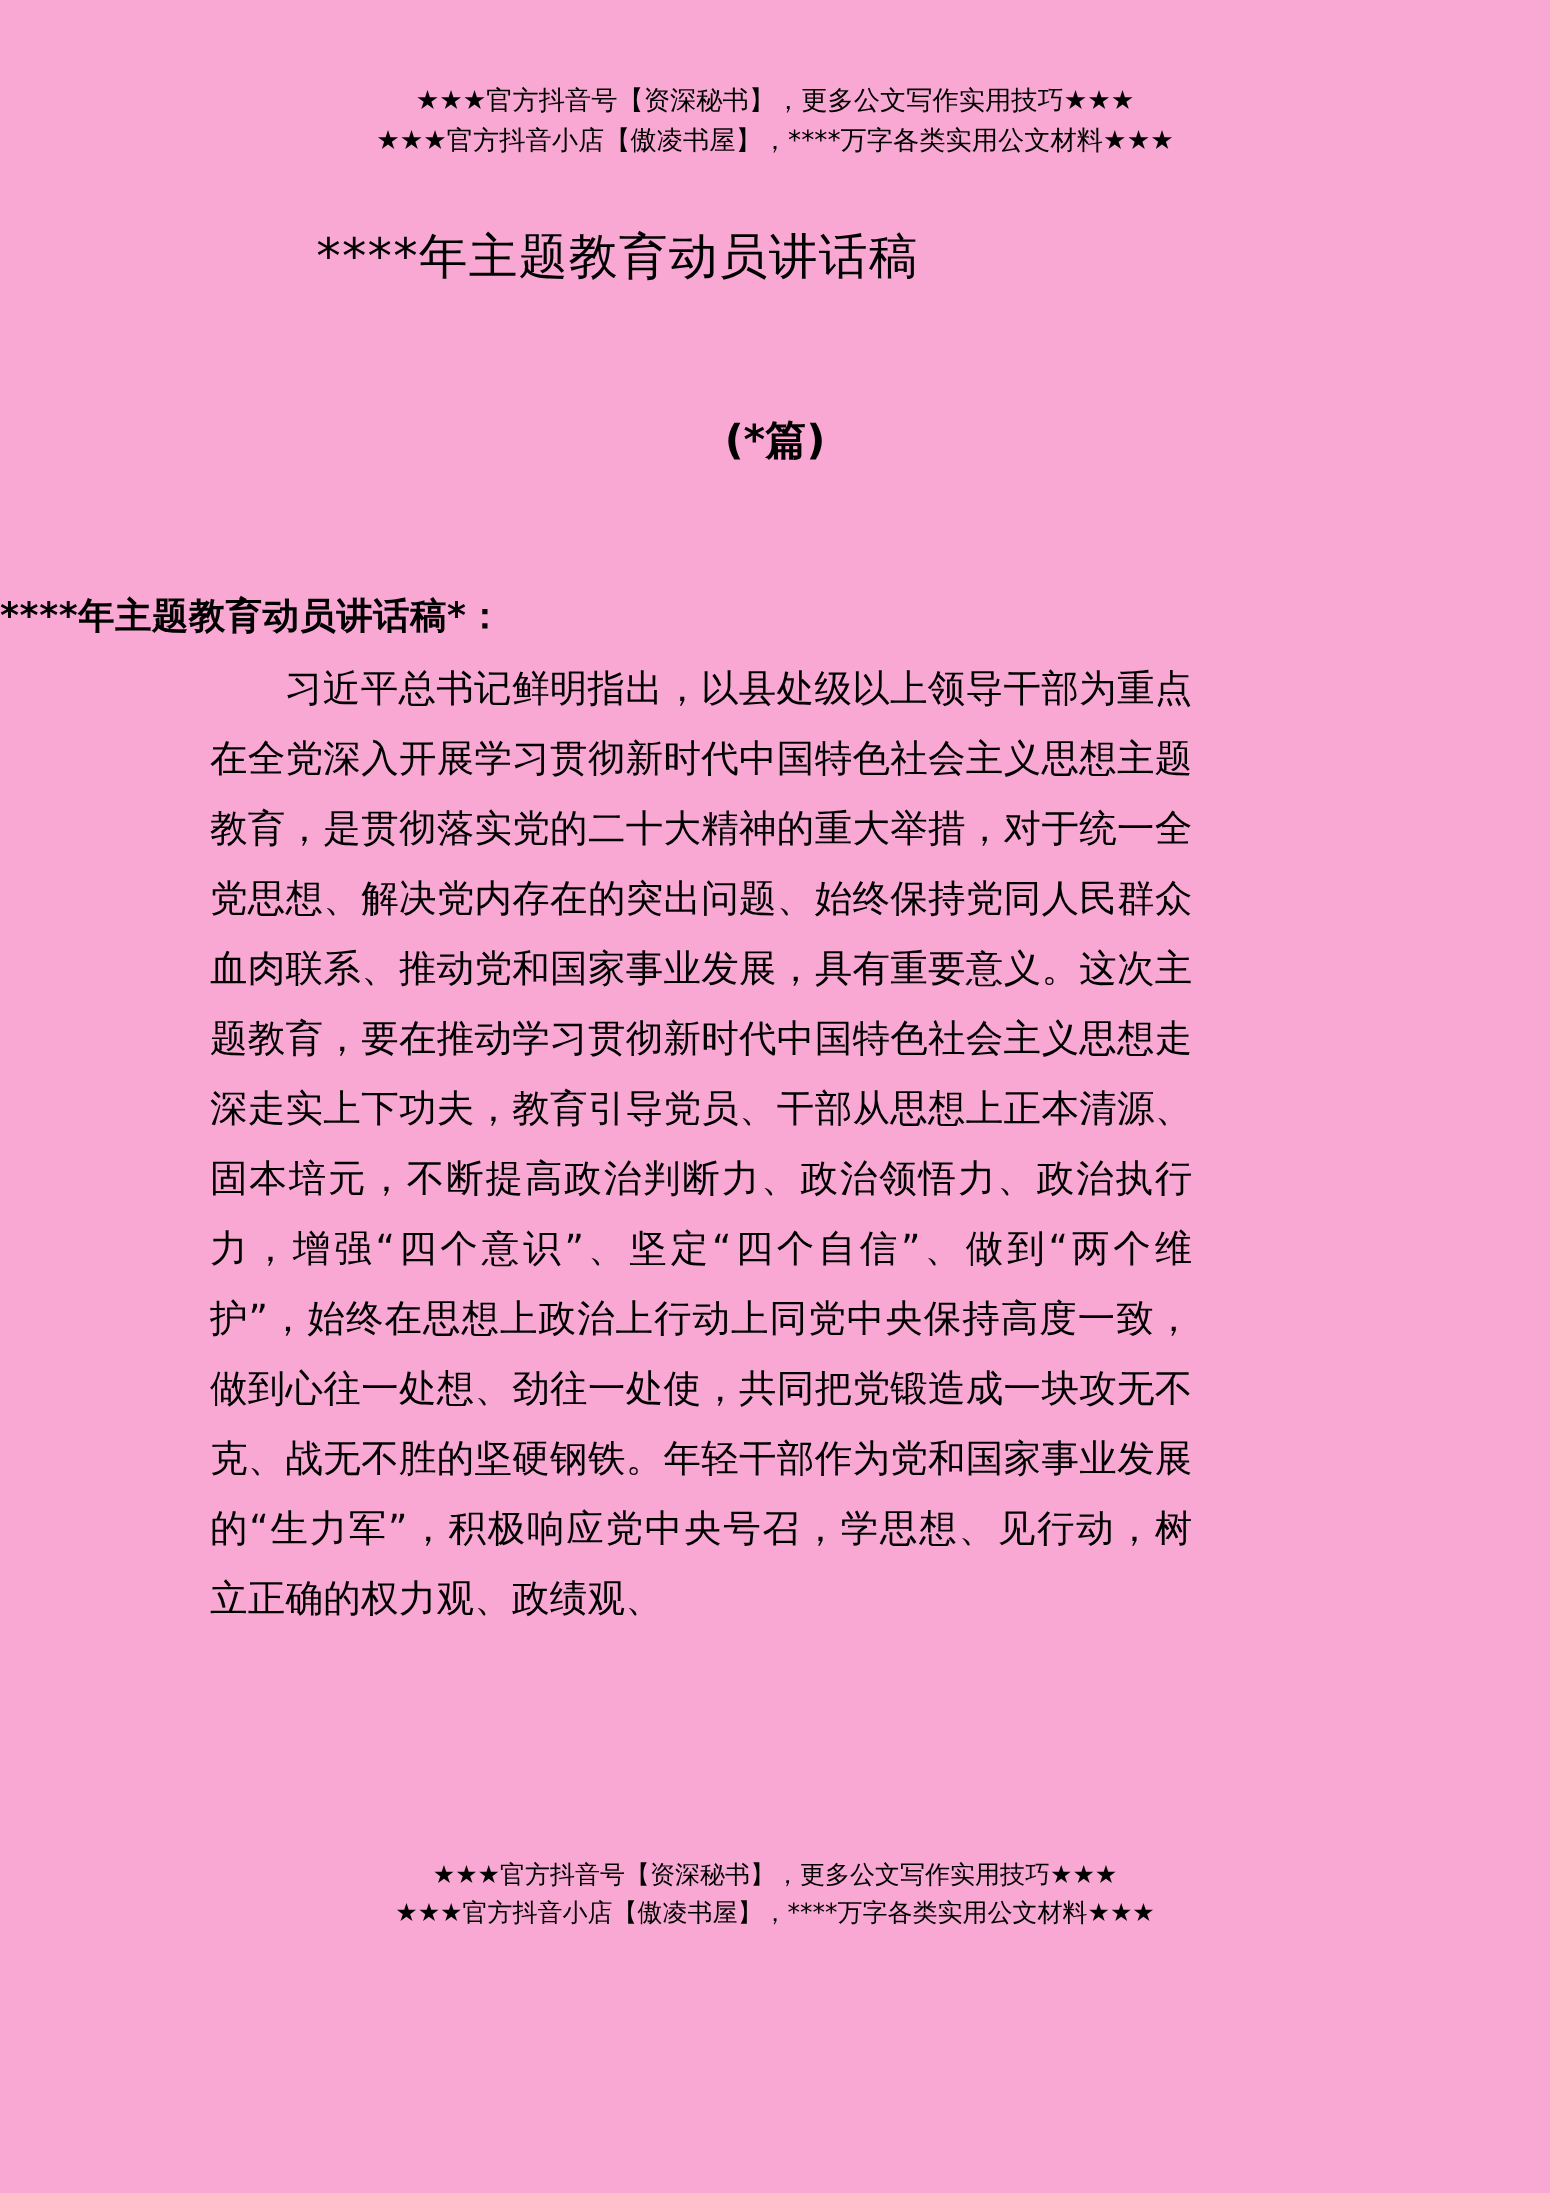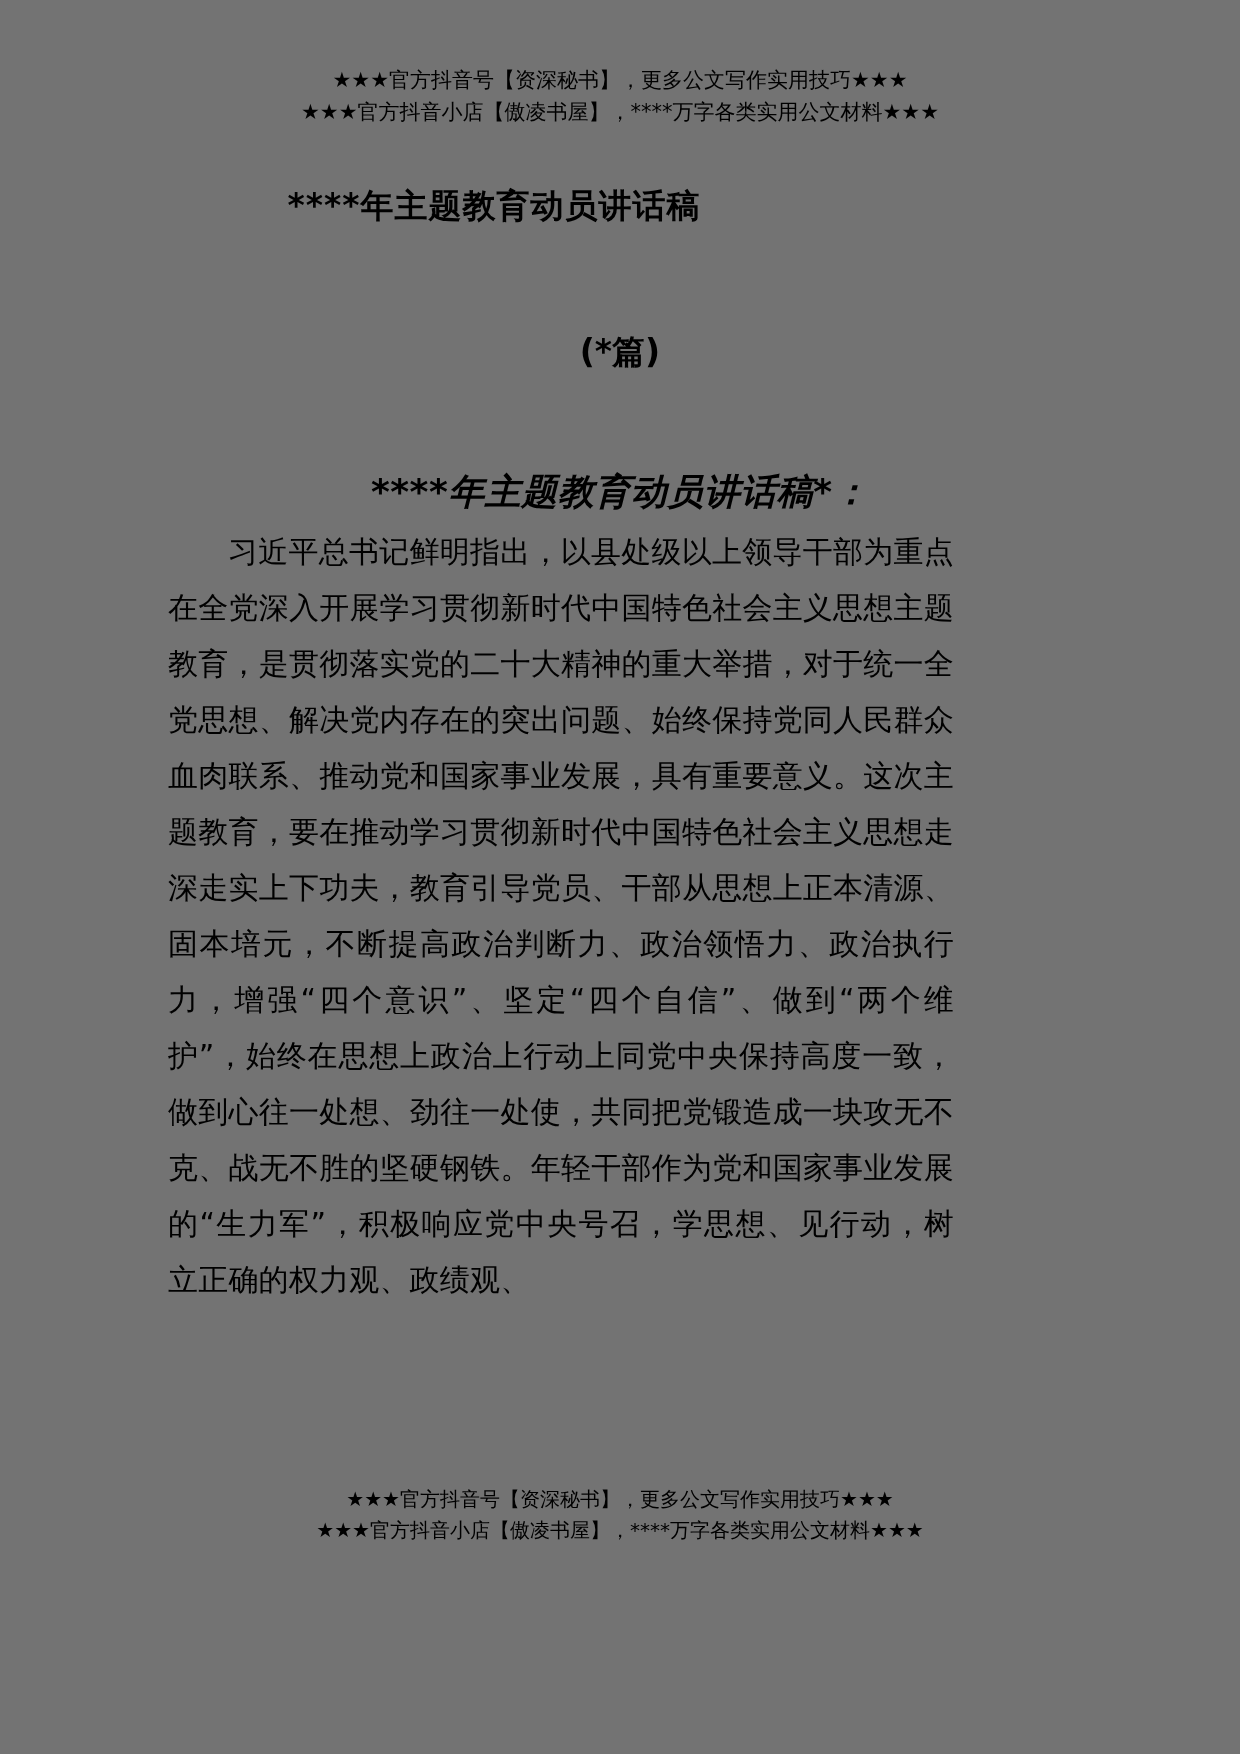--- a/index.html
+++ b/index.html
@@ -14,21 +14,21 @@
     color: #000000;
     position: relative;
     overflow: hidden;
   }
   .page {
     width: 1240px;
     height: 1754px;
     box-sizing: border-box;
     padding: 0;
     position: relative;
-    background: #737373;
+    background: #f9a8d4;
   }
 
   
   .header-block {
     position: absolute;
     top: 64px;
     left: 0;
     width: 1240px;
     text-align: center;
   }
@@ -41,23 +41,23 @@
     color: #000000;
   }
 
   
   .doc-title {
     position: absolute;
     top: 182px;
     left: 0;
     width: 988px;
     text-align: center;
-    font-size: 33px;
+    font-size: 39px;
     line-height: 48px;
-    font-weight: bold;
+    font-weight: normal;
     letter-spacing: 1px;
   }
 
   
   .count-marker {
     position: absolute;
     top: 328px;
     left: 0;
     width: 1240px;
     text-align: center;
@@ -65,26 +65,24 @@
     line-height: 48px;
     font-weight: bold;
   }
 
   
   .sub-title {
     position: absolute;
     top: 470px;
     left: 0;
     width: 1240px;
-    text-align: center;
-    font-size: 36px;
+    font-size: 29px;
     line-height: 44px;
     font-weight: bold;
     letter-spacing: 0.5px;
-    font-style: italic;
   }
 
   
   .body-area {
     position: absolute;
     top: 524px;
     left: 168px;
     width: 786px;
   }
   .para {

